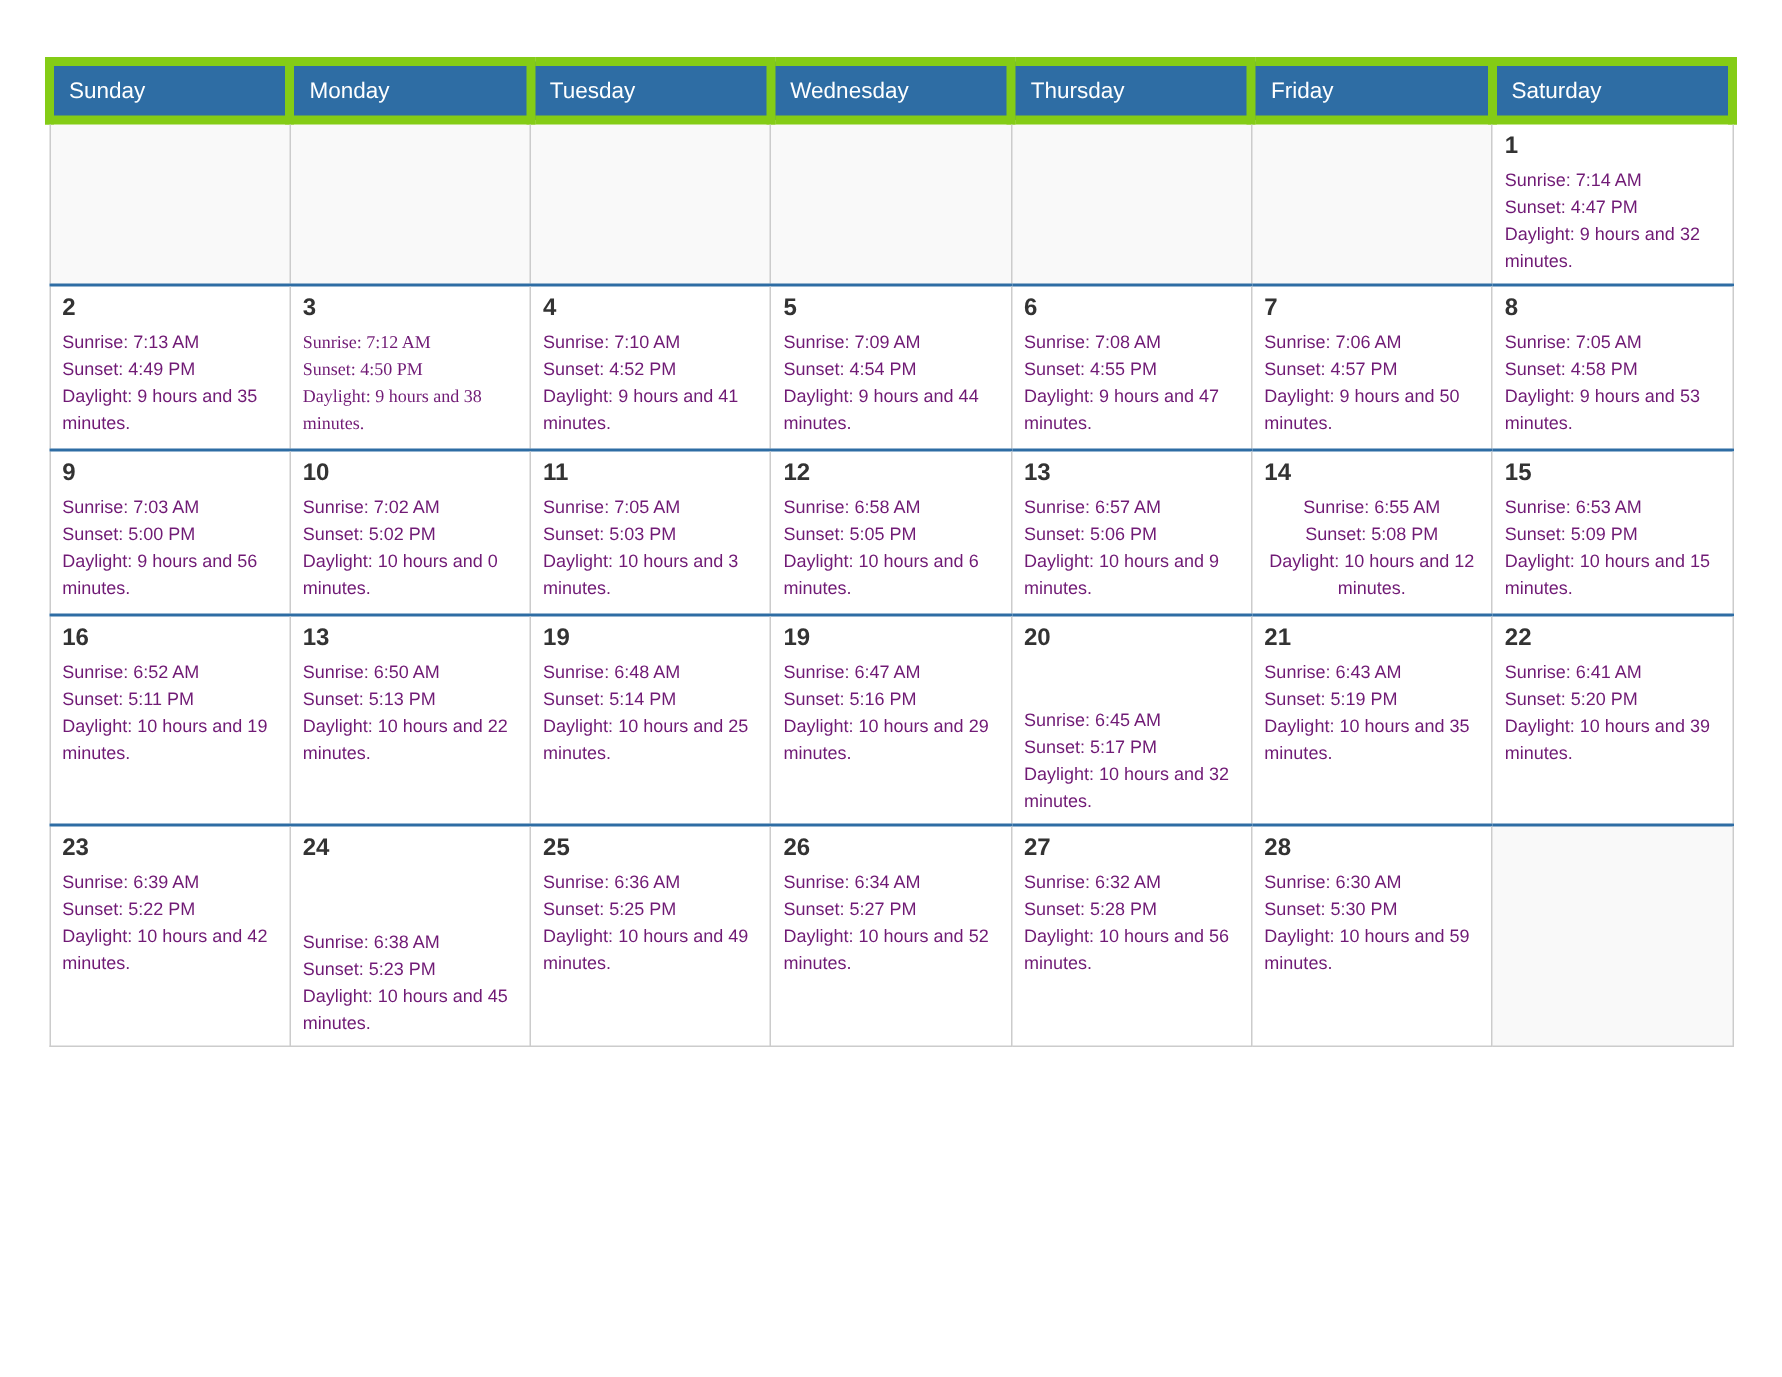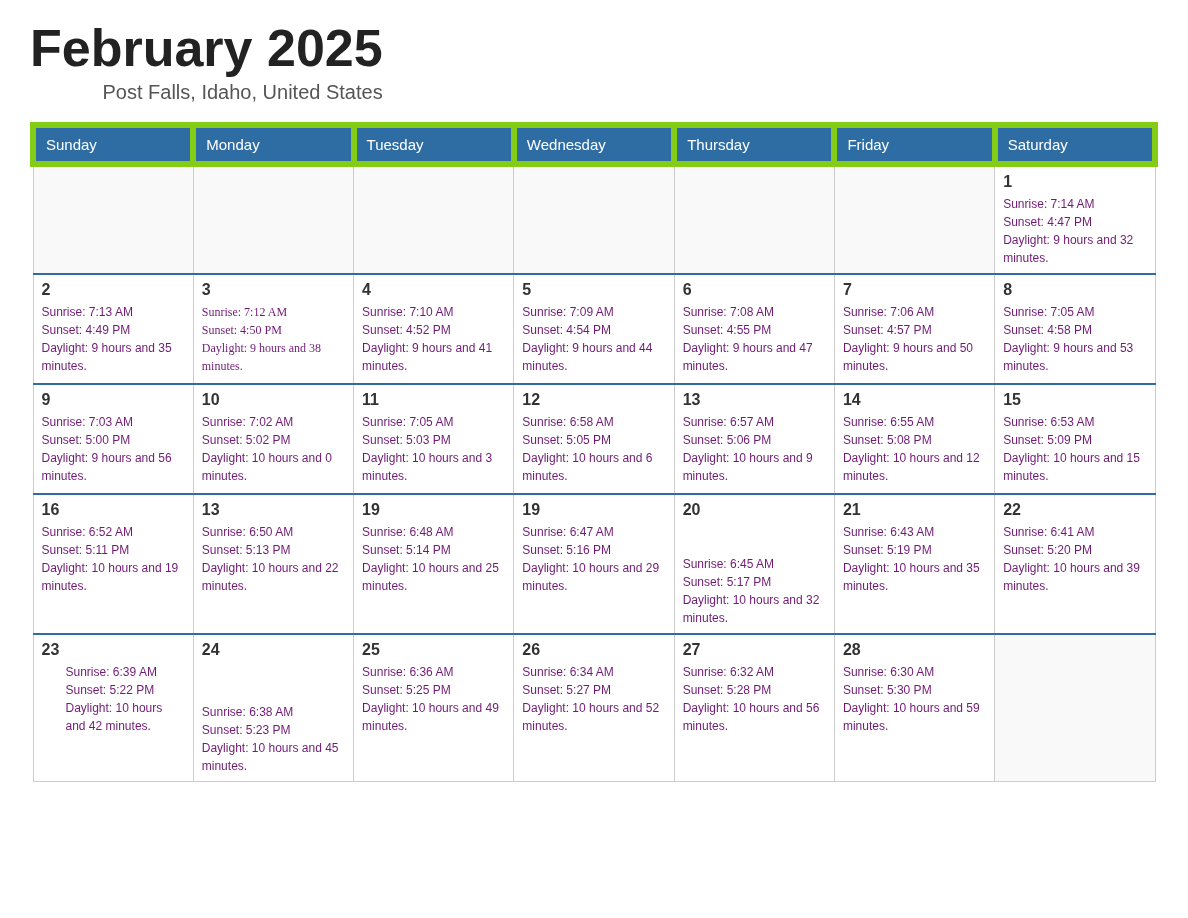--- a/index.html
+++ b/index.html
@@ -79,24 +79,20 @@
       background: #f9f9f9;
     }
     .last-row td {
       height: 100px;
     }
   </style>
 </head>
 <body>
 
 <div class="header">
-  <div class="title-area">
-    <div class="month-title">February 2025</div>
-    <div class="location-title">Post Falls, Idaho, United States</div>
-  </div>
 </div>
 
 <table class="calendar">
   <thead>
     <tr>
     <th>Sunday</th>
         <th>Monday</th>
         <th>Tuesday</th>
         <th>Wednesday</th>
         <th>Thursday</th>
@@ -189,21 +185,21 @@
 Daylight: 10 hours and 6 minutes.</div>
         </td>
         <td>
           <div class="day-number">13</div>
           <div class="day-info" style="white-space: pre-line;">Sunrise: 6:57 AM
 Sunset: 5:06 PM
 Daylight: 10 hours and 9 minutes.</div>
         </td>
         <td>
           <div class="day-number">14</div>
-          <div class="day-info" style="white-space: pre-line;">Sunrise: 6:55 AM
+          <div class="day-info" style="white-space: pre-line; text-align: center;">Sunrise: 6:55 AM
 Sunset: 5:08 PM
 Daylight: 10 hours and 12 minutes.</div>
         </td>
         <td>
           <div class="day-number">15</div>
           <div class="day-info" style="white-space: pre-line;">Sunrise: 6:53 AM
 Sunset: 5:09 PM
 Daylight: 10 hours and 15 minutes.</div>
         </td>
       </tr>
@@ -247,21 +243,21 @@
         <td>
           <div class="day-number">22</div>
           <div class="day-info" style="white-space: pre-line;">Sunrise: 6:41 AM
 Sunset: 5:20 PM
 Daylight: 10 hours and 39 minutes.</div>
         </td>
       </tr>
       <tr class="week-row last-row">
         <td>
           <div class="day-number">23</div>
-          <div class="day-info" style="white-space: pre-line; margin-left: 24px;">Sunrise: 6:39 AM
+          <div class="day-info" style="white-space: pre-line;">Sunrise: 6:39 AM
 Sunset: 5:22 PM
 Daylight: 10 hours and 42 minutes.</div>
         </td>
         <td>
           <div class="day-number">24</div>
           <div class="day-info" style="white-space: pre-line; margin-top: 44px;">Sunrise: 6:38 AM
 Sunset: 5:23 PM
 Daylight: 10 hours and 45 minutes.</div>
         </td>
         <td>

